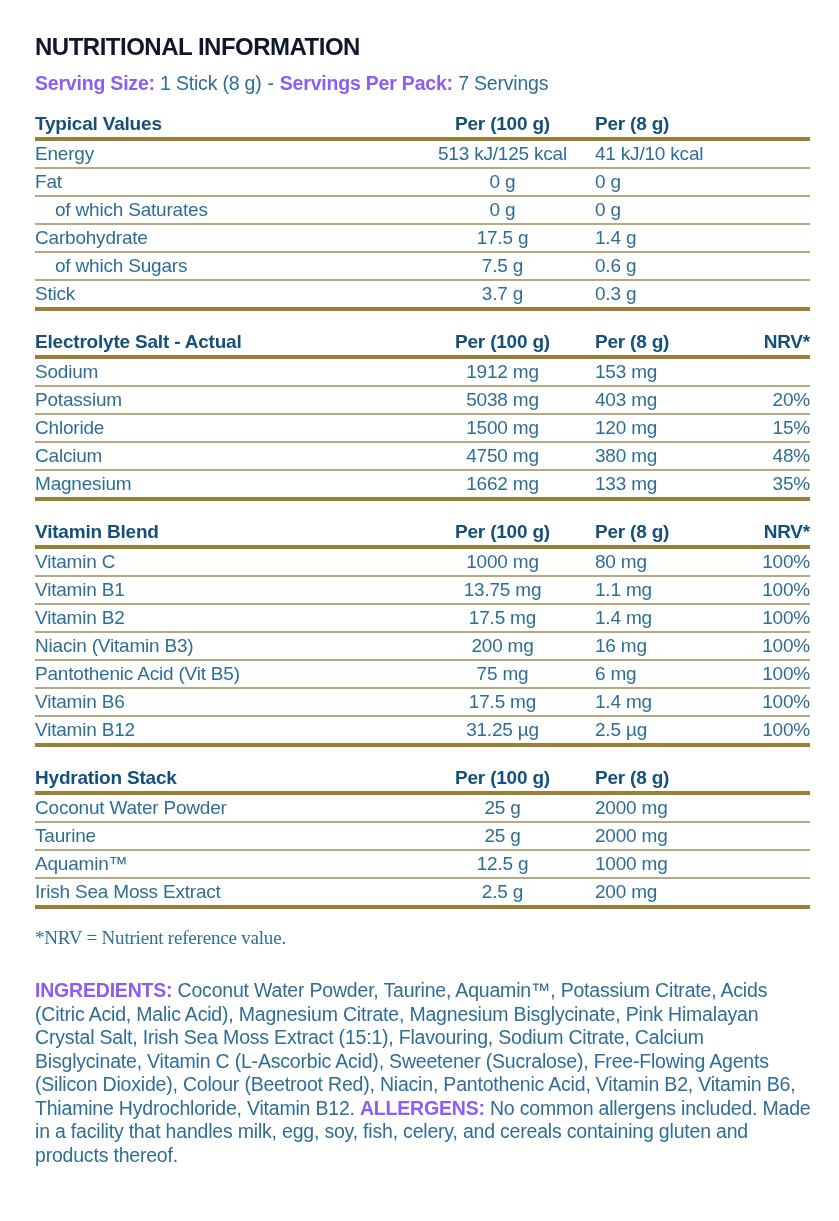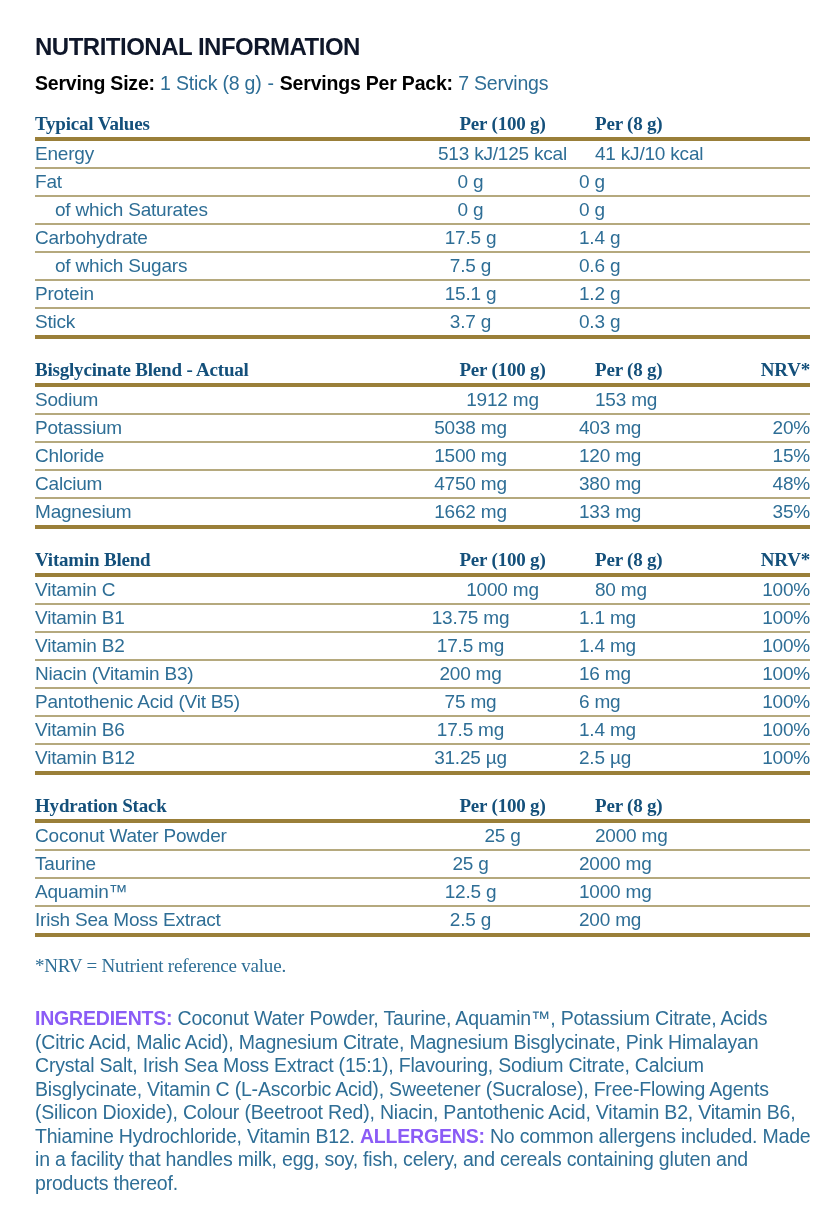--- a/index.html
+++ b/index.html
@@ -14,27 +14,27 @@
     padding:33px 29px 0 35px;
     letter-spacing:-0.2px;
   }
   .title{
     font-size:24px;font-weight:bold;color:#0f172a;
     margin:0 0 11px 0;letter-spacing:-0.5px;
   }
   .serving{
     font-size:19.5px;margin:0 0 16px 0;color:#2E6E96;
   }
-  .serving b{color:#000000;}
+  .serving b{color:#8b5cf6;}
   .sep-dash{padding:0 6px;color:#2E6E96;}
   .section{margin-bottom:18px;width:775px;}
   .row{display:flex;align-items:center;height:26px;font-size:19px;}
-  .row.head{height:26px;font-weight:bold;color:#14507B;font-size:19px;font-family:Liberation Serif, serif;}
+  .row.head{height:26px;font-weight:bold;color:#14507B;font-size:19px;}
   .tbody{border-top:4px solid #9A7F39;border-bottom:4px solid #9A7F39;}
-  .tbody .row + .row{border-top:2px solid #B5A97E;gap:16px;}
+  .tbody .row + .row{border-top:2px solid #B5A97E;}
   .c-label{flex:1;text-align:left;}
   .c-label.indent{padding-left:20px;}
   .c-100{width:185px;text-align:center;}
   .c-8{width:150px;text-align:left;}
   .c-nrv{width:65px;text-align:right;}
   .footnote{font-size:19px;margin:9px 0 0 0;color:#2E6E96;width:775px;font-family:Liberation Serif, serif;}
   .ingredients{
     margin:30px 0 0 0;width:779px;
     font-size:19.5px;line-height:23.5px;color:#2E6E96;
   }
@@ -81,36 +81,30 @@
             <span class="c-8">1.4 g</span>
             <span class="c-nrv"></span>
           </div>
           <div class="row">
             <span class="c-label indent">of which Sugars</span>
             <span class="c-100">7.5 g</span>
             <span class="c-8">0.6 g</span>
             <span class="c-nrv"></span>
           </div>
           <div class="row">
-            <span class="c-label">Protein</span>
-            <span class="c-100">15.1 g</span>
-            <span class="c-8">1.2 g</span>
-            <span class="c-nrv"></span>
-          </div>
-          <div class="row">
             <span class="c-label">Stick</span>
             <span class="c-100">3.7 g</span>
             <span class="c-8">0.3 g</span>
             <span class="c-nrv"></span>
           </div>
         </div>
       </div>
       <div class="section">
         <div class="row head">
-          <span class="c-label">Bisglycinate Blend - Actual</span>
+          <span class="c-label">Electrolyte Salt - Actual</span>
           <span class="c-100">Per (100 g)</span>
           <span class="c-8">Per (8 g)</span>
           <span class="c-nrv">NRV*</span>
         </div>
         <div class="tbody">
           <div class="row">
             <span class="c-label">Sodium</span>
             <span class="c-100">1912 mg</span>
             <span class="c-8">153 mg</span>
             <span class="c-nrv"></span>

